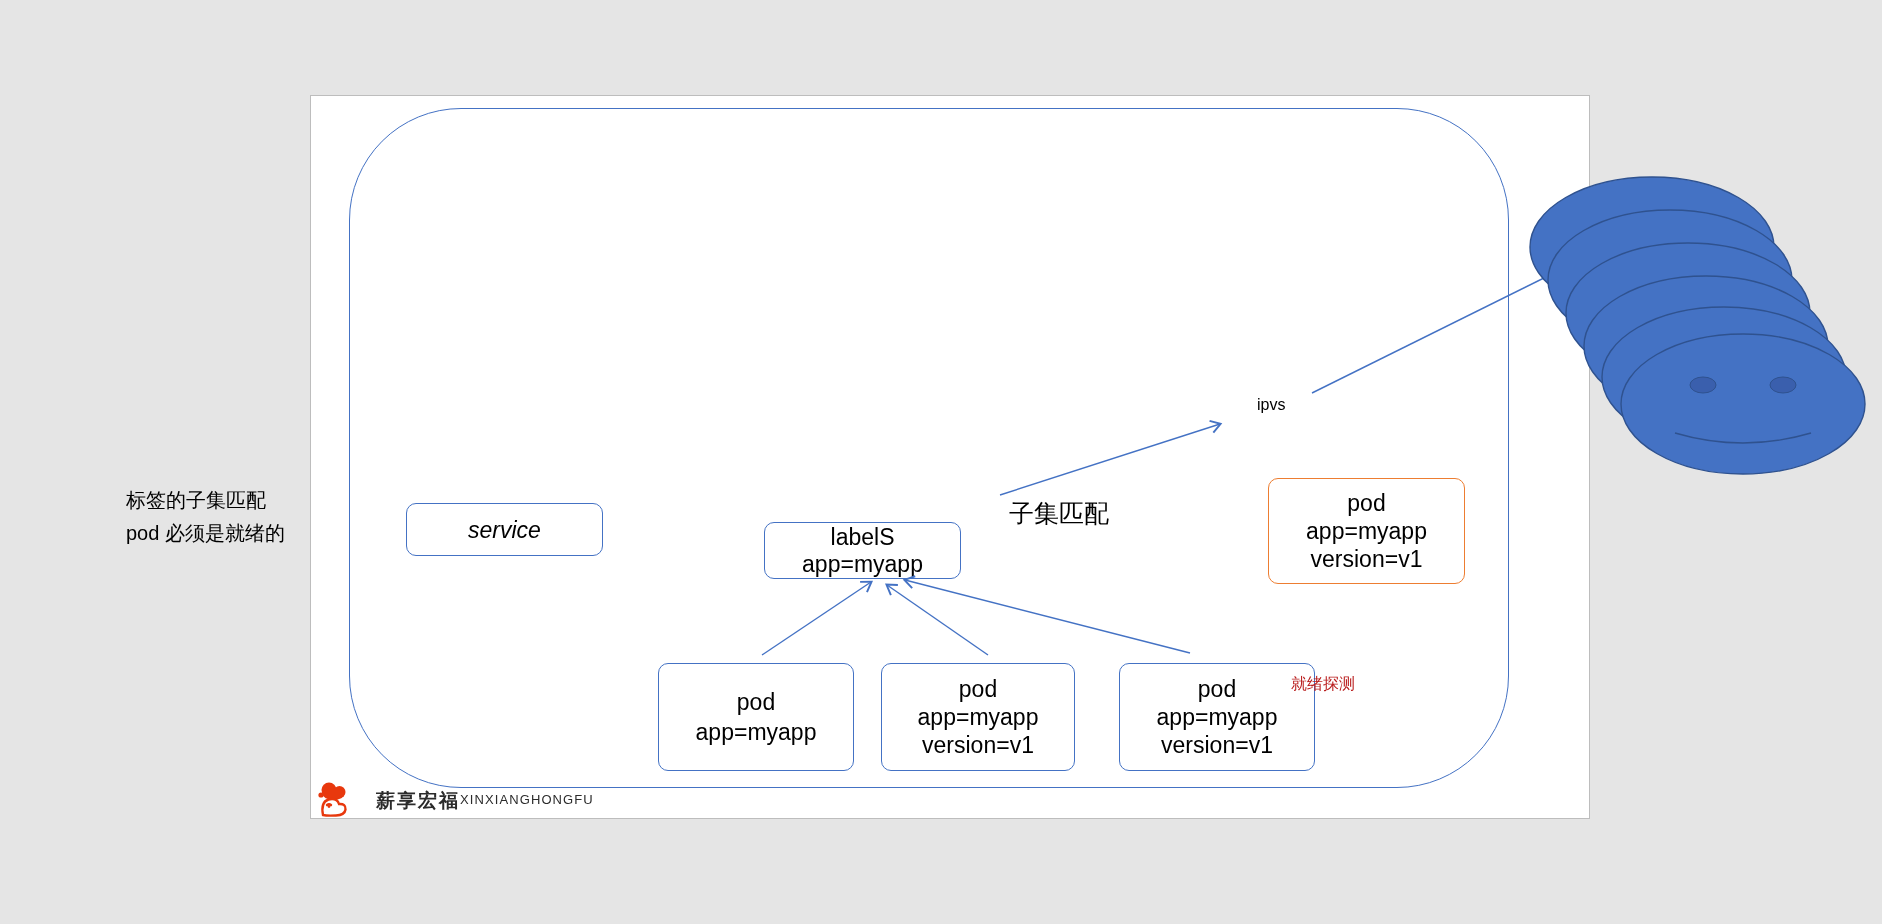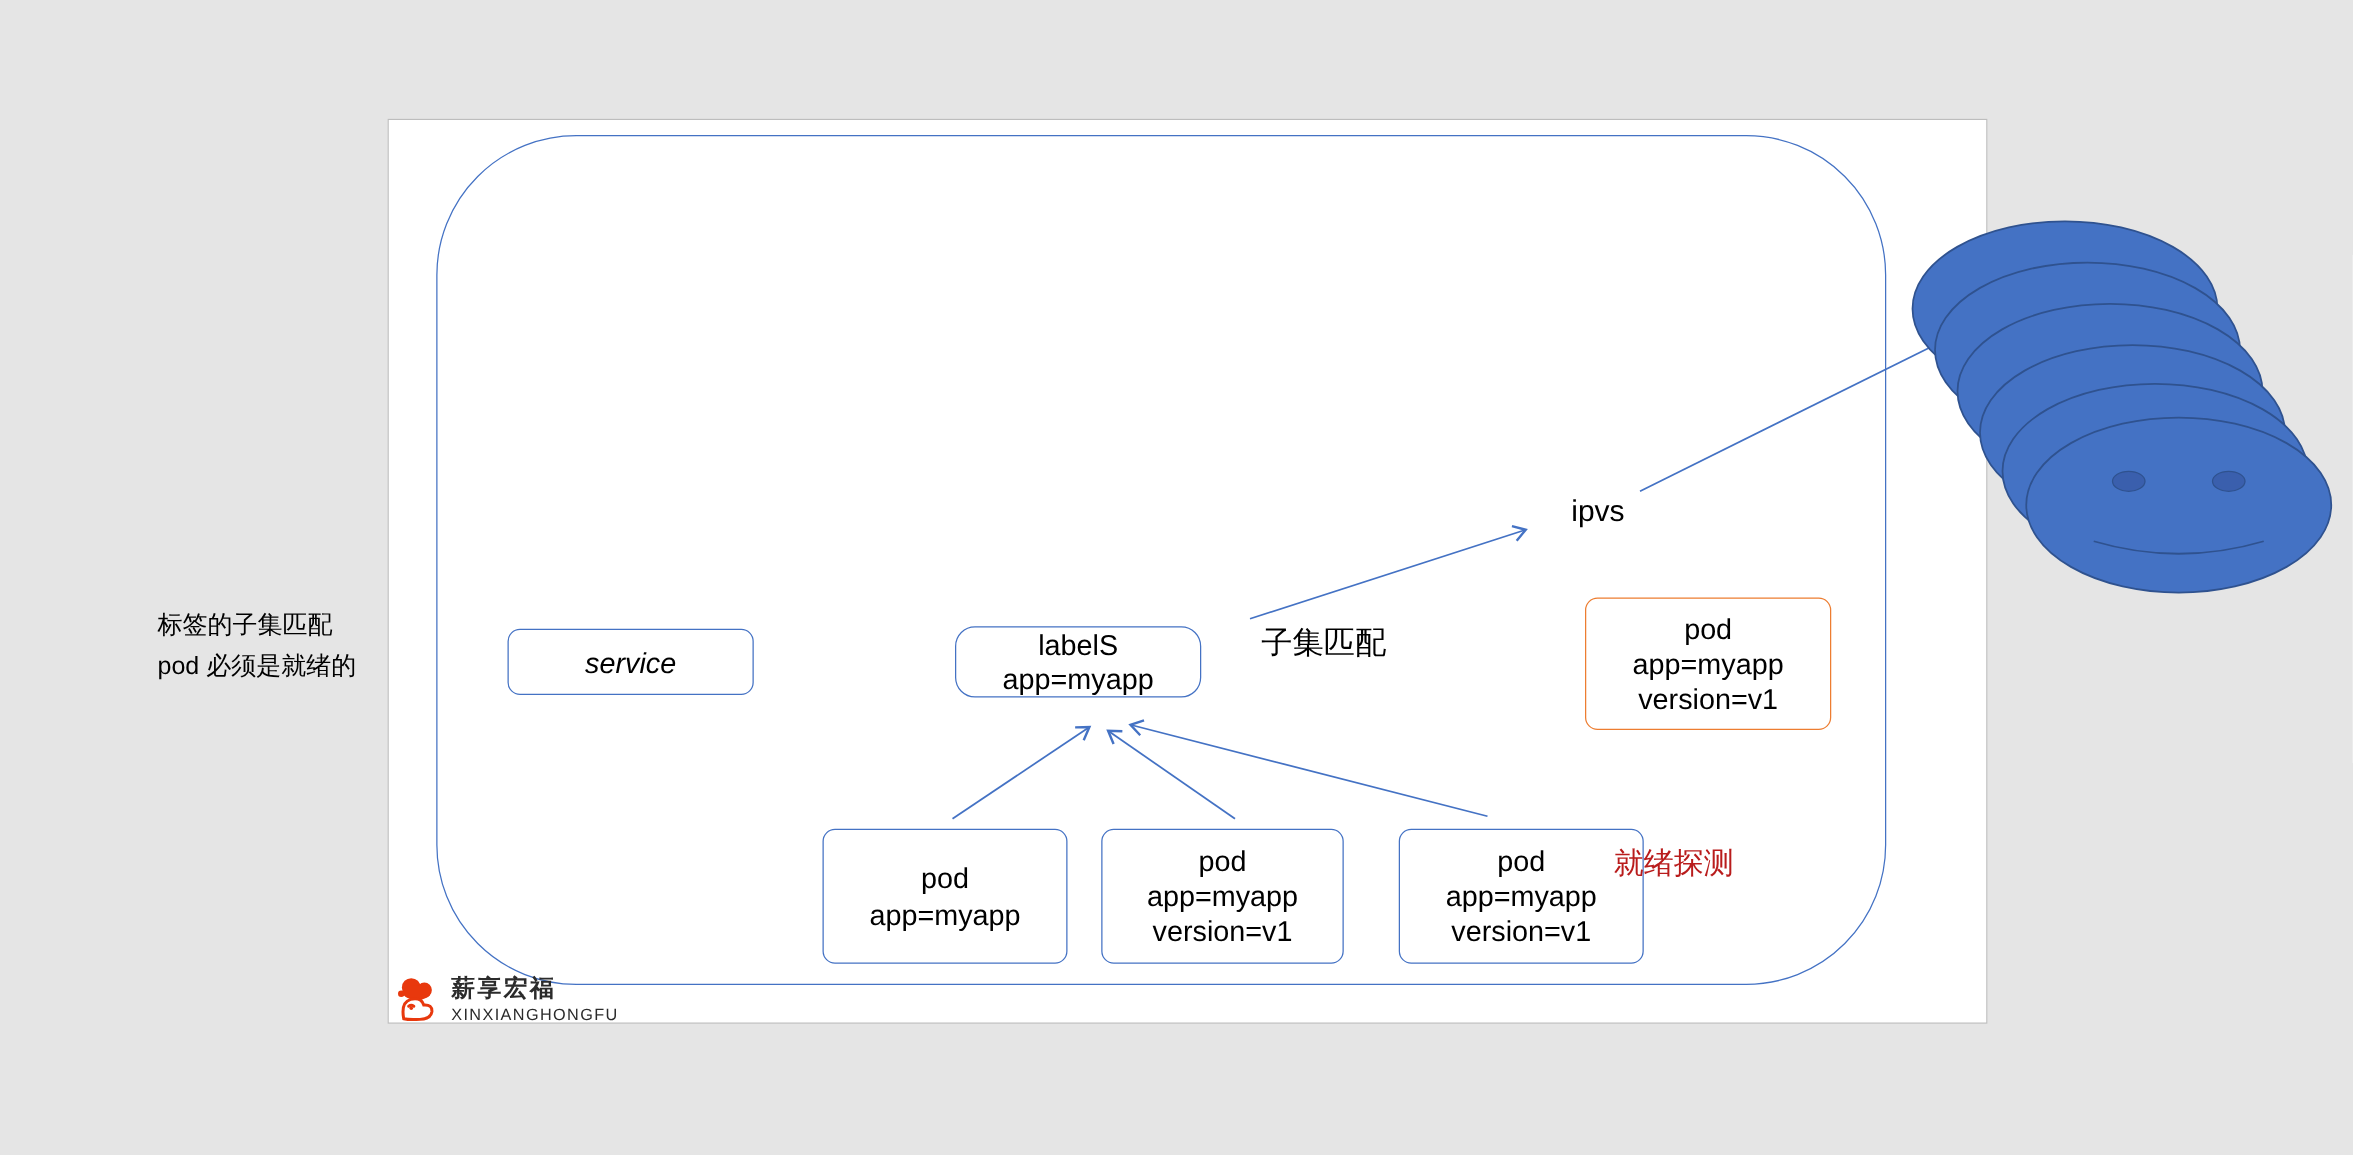--- a/index.html
+++ b/index.html
@@ -24,45 +24,45 @@
   }
 
   .node {
     position:absolute; background:#ffffff; border:1.4px solid #4472C4; border-radius:10px;
     display:flex; flex-direction:column; align-items:center; justify-content:center;
     font-size:23px; line-height:28px; color:#000; text-align:center;
   }
   .node.orange { border-color:#ED7D31; }
   .node .ln { display:block; }
 
-  .txt { position:absolute; color:#000; font-size:24px; white-space:nowrap; }
+  .txt { position:absolute; color:#000; font-size:16px; white-space:nowrap; }
   .txt.red { color:#b91c1c; }
 
   .left-note { position:absolute; left:126px; top:484px; color:#000; font-size:20px; line-height:33px; }
 
   .logo { position:absolute; left:5px; top:685px; display:flex; align-items:center; }
   .logo .mark { width:38px; height:38px; }
-  .logo .words { margin-left:7px; display:flex; flex-direction:column; }
+  .logo .words { margin-left:22px; display:flex; flex-direction:row; }
   .logo .brand { font-size:19px; font-weight:bold; color:#2b2b2b; line-height:21px; letter-spacing:2px; }
   .logo .latin { font-size:13px; font-weight:normal; color:#2b2b2b; letter-spacing:1.1px; margin-top:2px; }
 </style>
 </head>
 <body>
 
 <div class="stage">
 
   <div class="slide">
 
     <div class="cluster"></div>
 
     <div class="node" style="left:95px; top:407px; width:197px; height:53px;font-style:italic;">
       <span class="ln">service</span>
     </div>
 
-    <div class="node" style="left:453px; top:405px; width:197px; height:57px; line-height:27px;border-radius:16px;">
+    <div class="node" style="left:453px; top:426px; width:197px; height:57px; line-height:27px;">
       <span class="ln">labelS</span>
       <span class="ln">app=myapp</span>
     </div>
 
 
     <div class="node" style="left:347px; top:567px; width:196px; height:108px; line-height:30px;">
       <span class="ln">pod</span>
       <span class="ln">app=myapp</span>
     </div>
 

